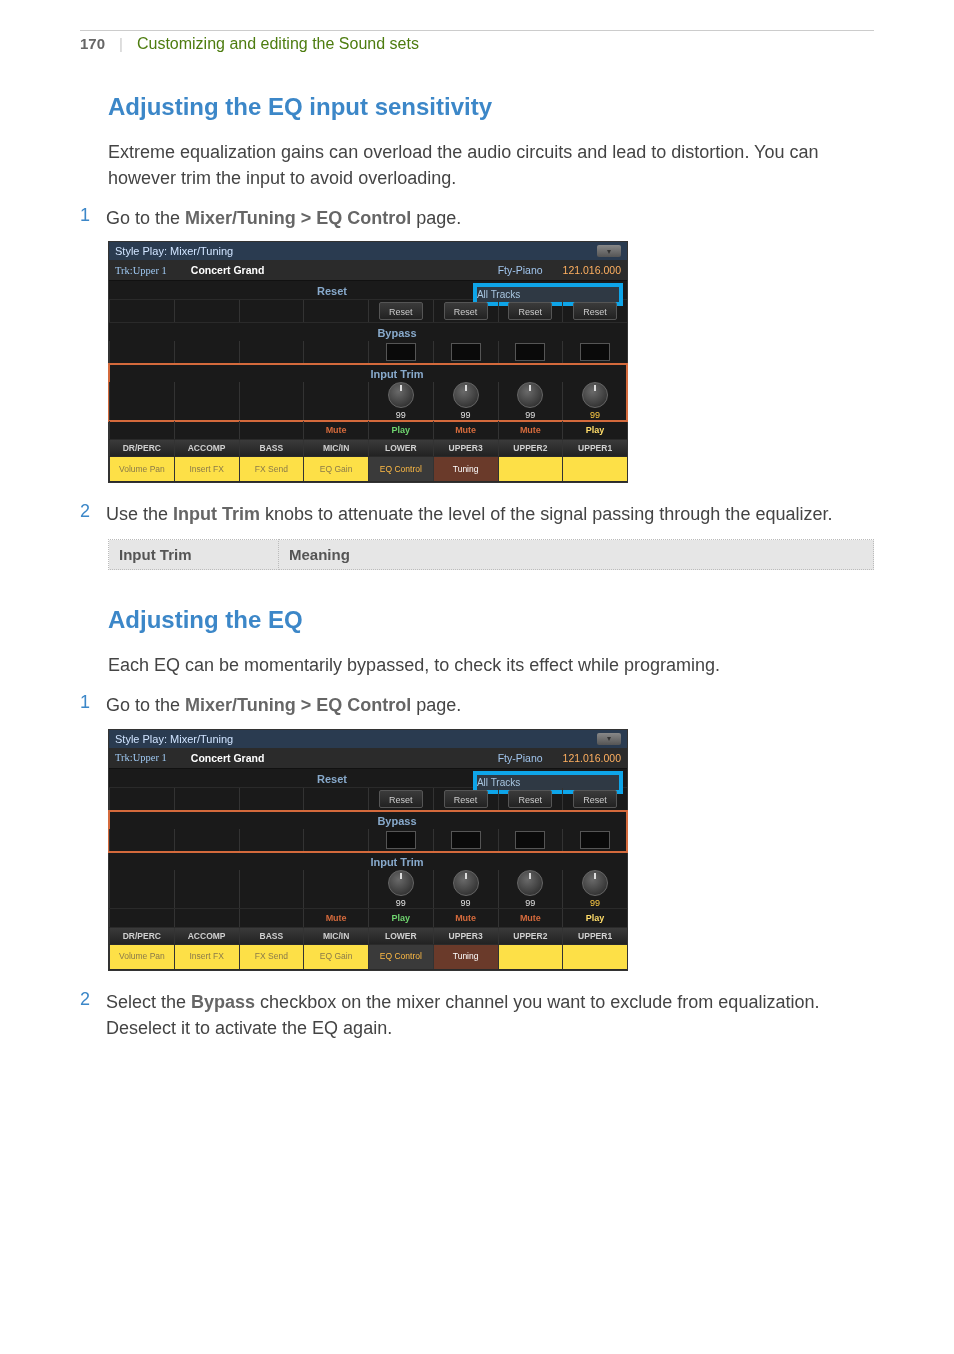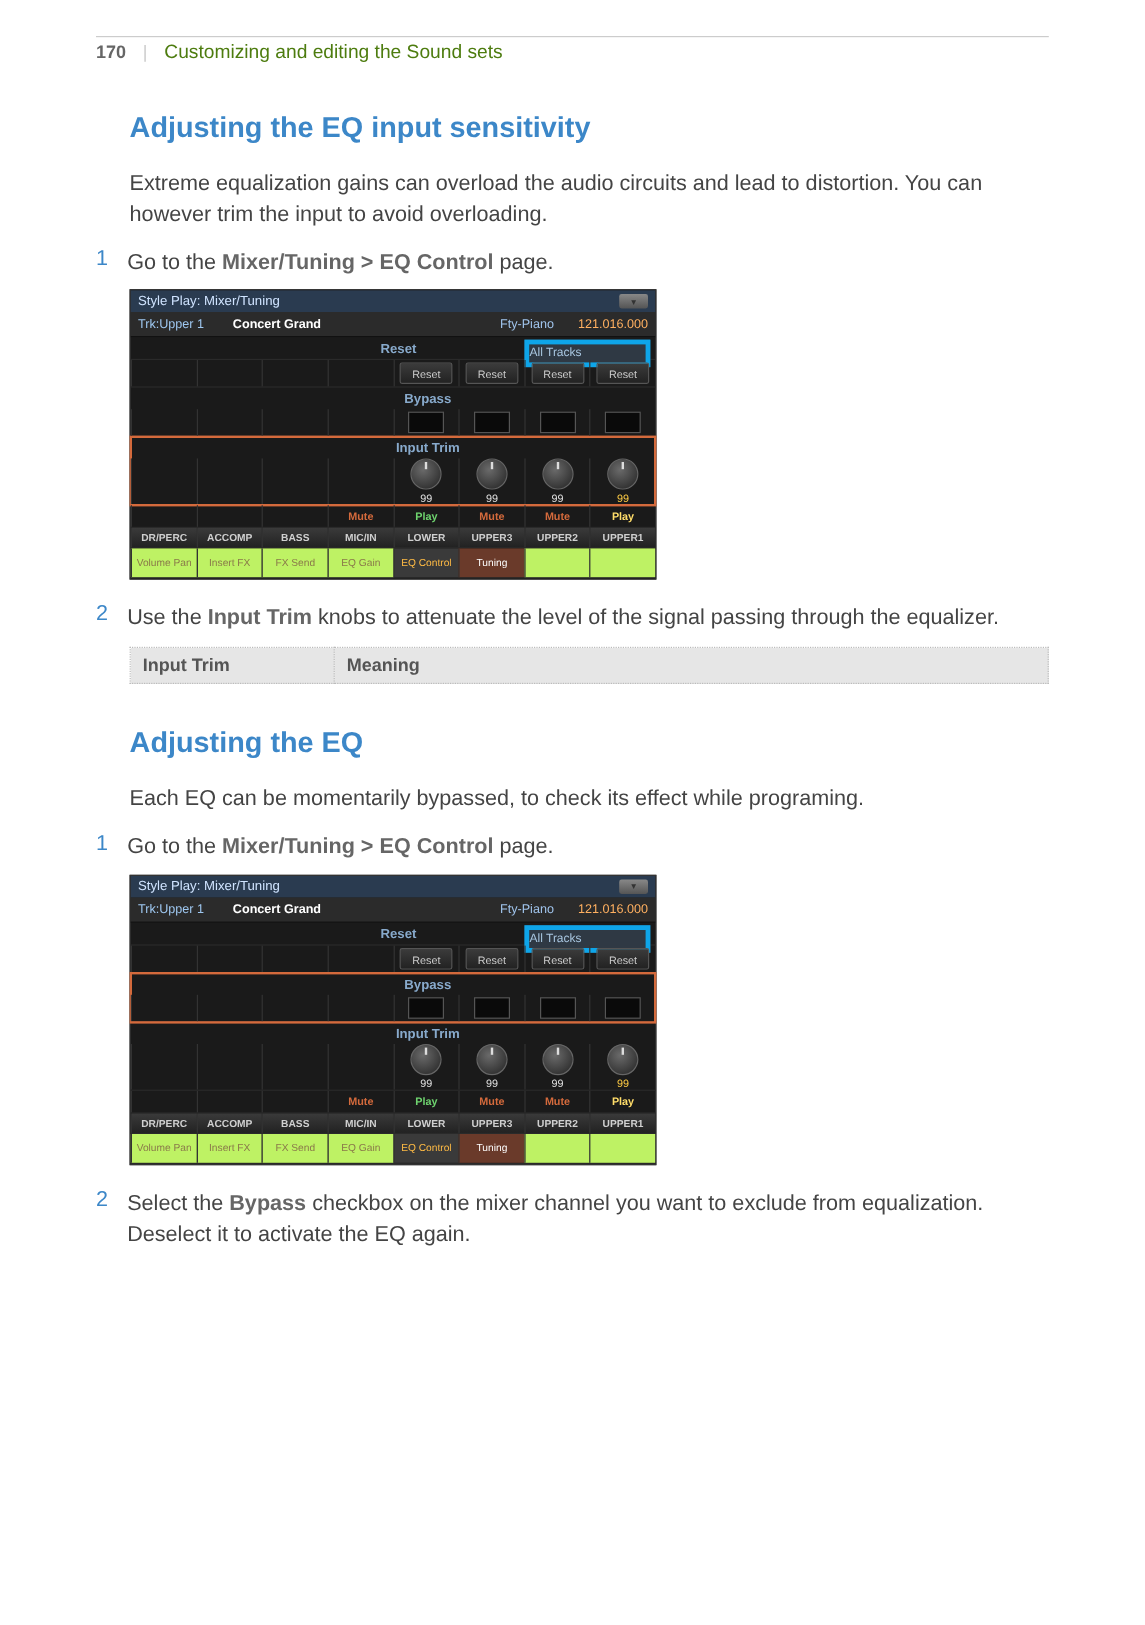--- a/index.html
+++ b/index.html
@@ -68,21 +68,21 @@
       border: 1px dotted #bbb;
     }
     .param-table td {
       padding: 6px 10px;
       border: 1px dotted #bbb;
       color: #555;
     }
     
     .mixer {
       margin: 8px 0 18px 28px;
-      width: 439px;
+      width: 520px;
       background: #1a1a1a;
       font-family: Verdana, sans-serif;
       font-size: 10px;
       color: #c0c0c0;
       border: 1px solid #333;
     }
     .mx-title {
       background: #2a3b50;
       color: #d0e4ff;
       padding: 3px 6px;
@@ -103,21 +103,21 @@
       align-items: stretch;
       border-bottom: 1px solid #2a2a2a;
     }
     .mx-info {
       display:flex; align-items:center;
       padding: 4px 6px;
       background:#2b2b2b;
       border-bottom:1px solid #111;
       font-size:10.5px;
     }
-    .mx-info .trk { color:#9ec7f0; }
+    .mx-info .trk { color:#9ec7f0;font-family:Liberation Serif, serif; }
     .mx-info .name { color:#fff; font-weight:700; margin-left:24px; }
     .mx-info .cat { margin-left:auto; color:#a0c4ec; }
     .mx-info .num { margin-left:20px; color:#ffb060; }
     .mx-section-label {
       width: 250px;
       color: #88aacc;
       font-size: 11px;
       text-align: right;
       padding: 4px 12px 2px 0;
       font-weight: 600;
@@ -186,21 +186,21 @@
       font-size:8.5px; color:#d0d0d0; font-weight:600;
       background:linear-gradient(#3a3a3a,#222);
     }
     .tab-row { background:#171717; }
     .tab-row .cell {
       min-height: 24px;
       font-size: 8.5px;
       color: #8a7a4a;
       line-height: 1.1;
       text-align: center;
-      background: #bef264;
+      background: #fde047;
     }
     .tab-row .cell.active {
       background:#3a3a3a; color:#ffbb44;
     }
     .tab-row .cell.tuning {
       background:#6a3a2a; color:#fff;
     }
     
     .hl-inputtrim .section-input-trim { outline:2px solid #d46a3c; outline-offset:-1px; }
     .hl-bypass .section-bypass { outline:2px solid #d46a3c; outline-offset:-1px; }

